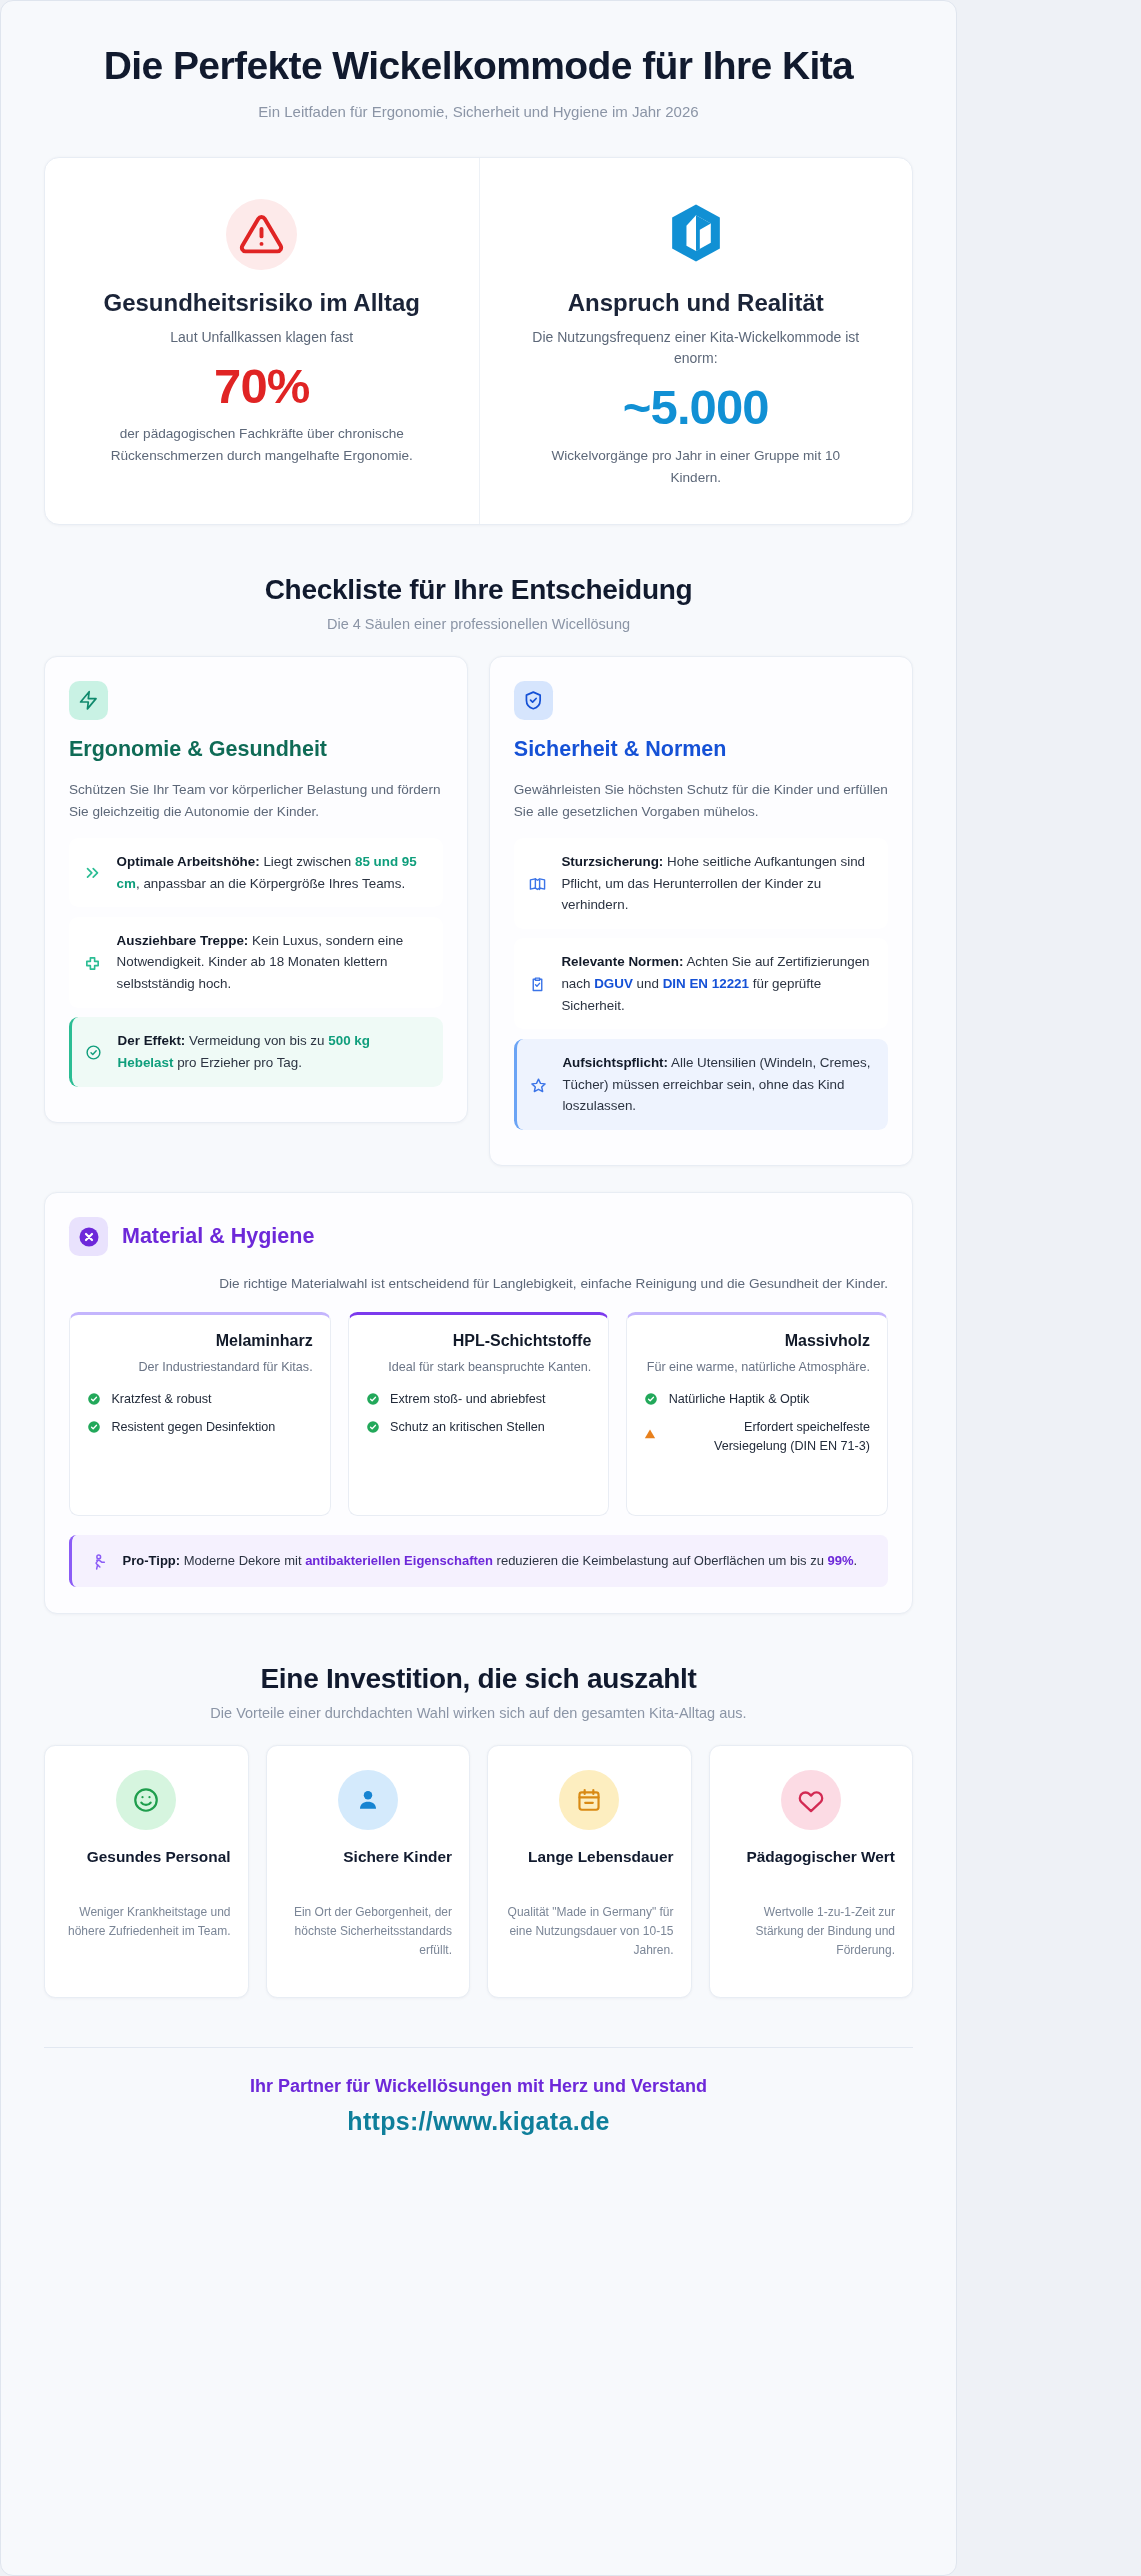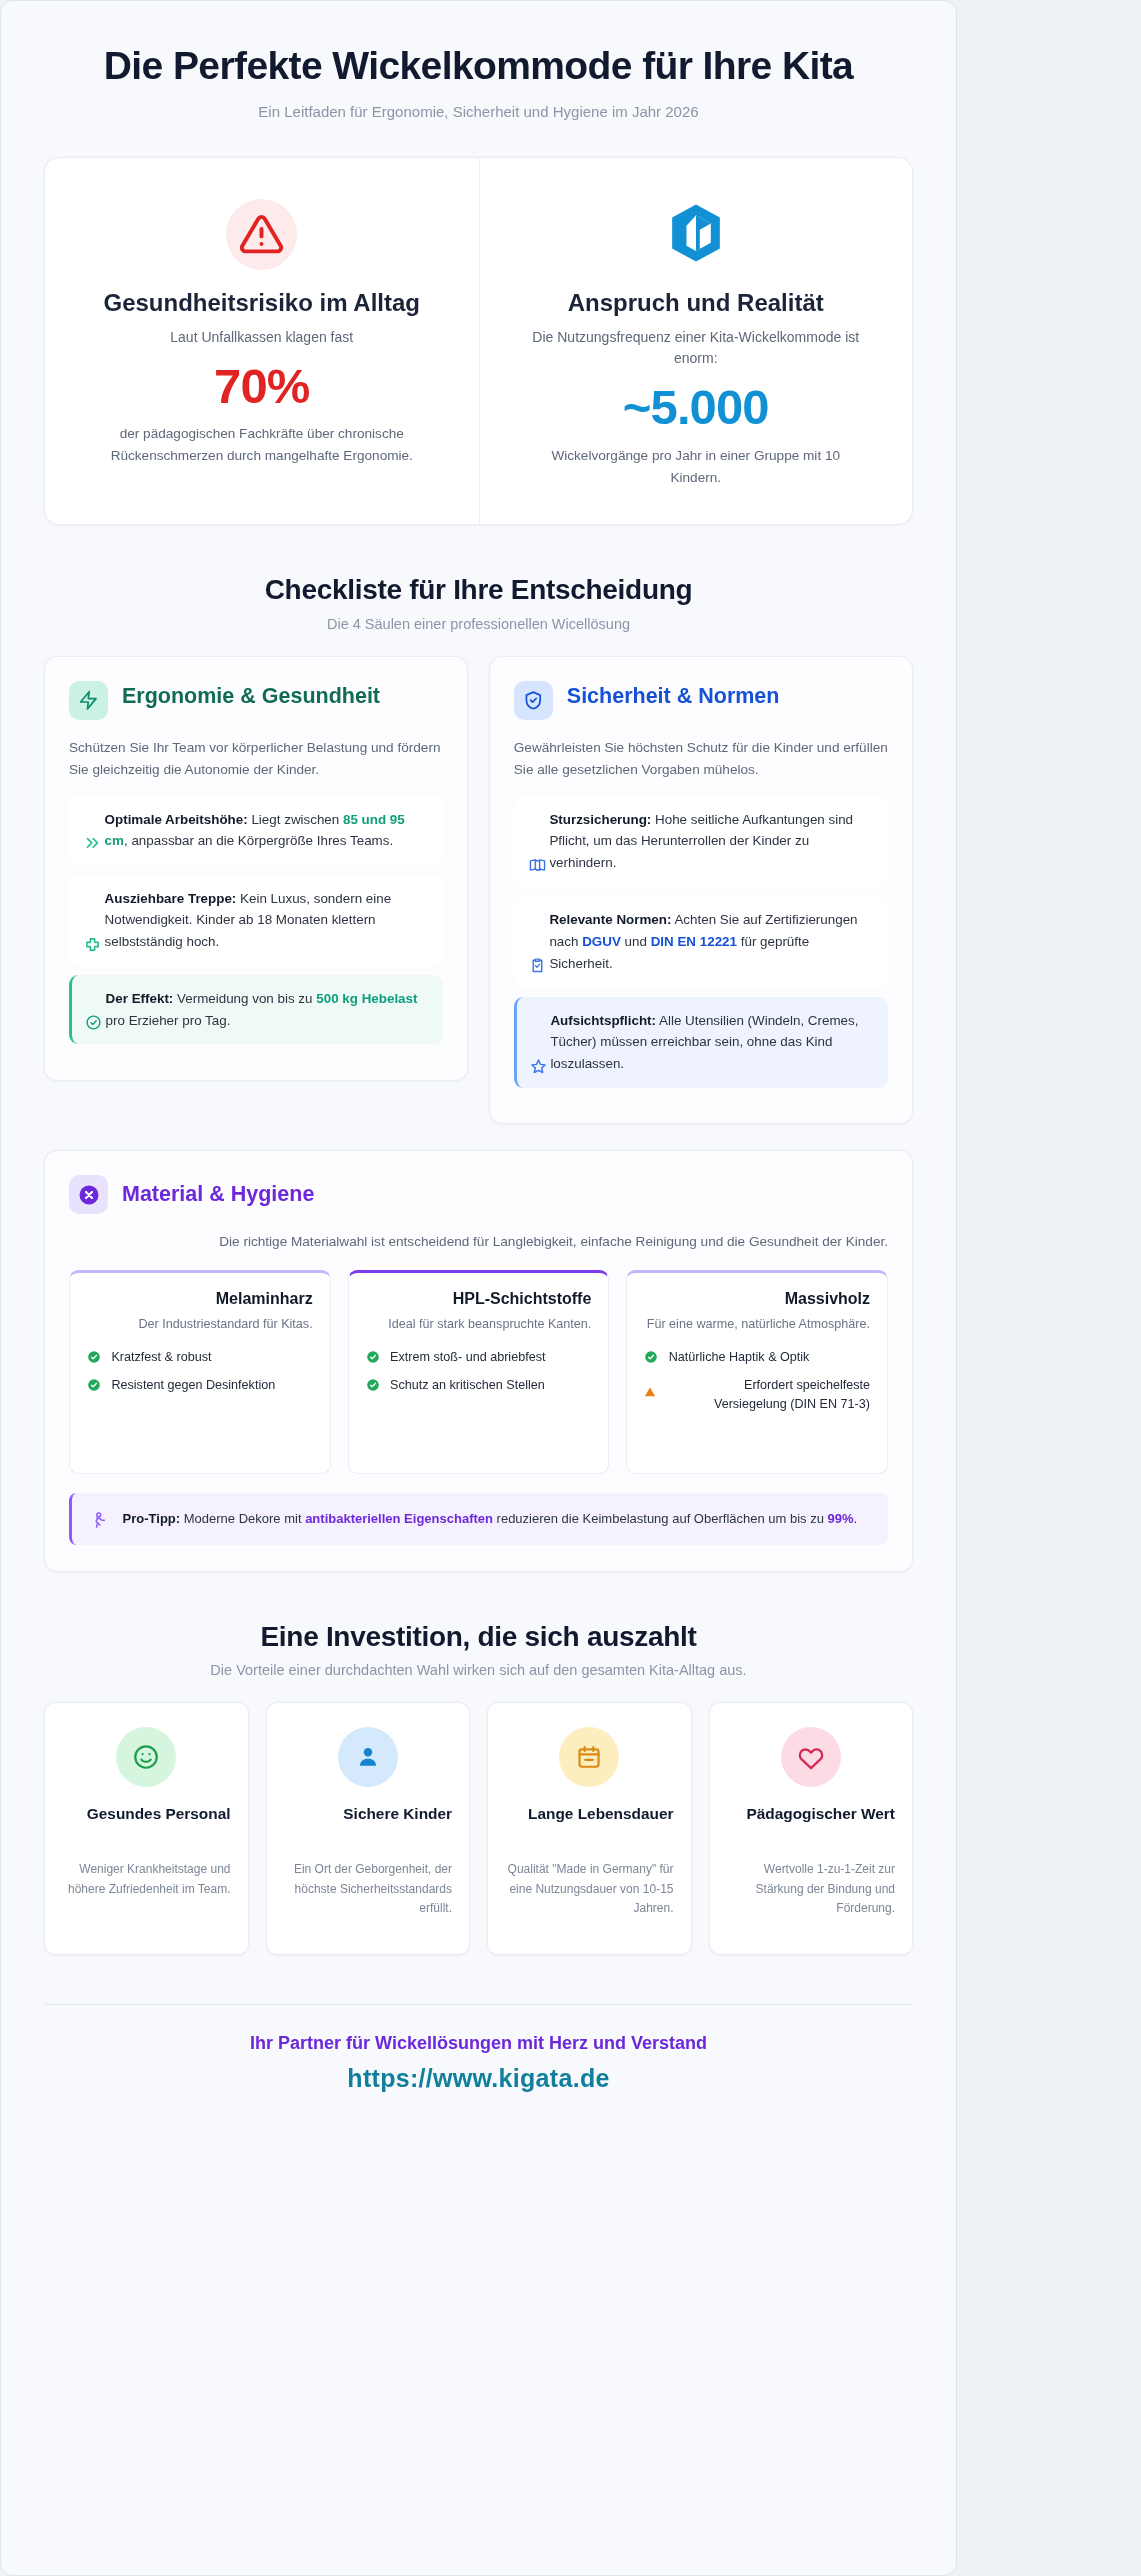--- a/index.html
+++ b/index.html
@@ -83,32 +83,32 @@
   
   .pillars { display: flex; gap: 20.6px; padding: 0 43px; align-items: flex-start; }
   .pillar {
     flex: 1 1 50%;
     background: #fdfdff;
     border: 0.9px solid #e8edf4;
     border-radius: 13px;
     padding: 24px 24px 26px;
     box-shadow: 0 0.9px 2.8px rgba(20,30,50,.04);
   }
-  .pillar-head { display: flex; align-items: flex-start; gap: 14px; margin-bottom: 17px; }
+  .pillar-head { display: flex; align-items: flex-start; gap: 14px; margin-bottom: 17px; flex-direction: column; }
   .pillar-badge {
     width: 39px; height: 39px; border-radius: 10.3px; flex: 0 0 39px;
     display: flex; align-items: center; justify-content: center;
   }
   .pillar-title { font-size: 21.5px; font-weight: 700; line-height: 1.22; padding-top: 1.9px; }
   .pillar-title.green { color: #0f6b56; }
   .pillar-title.blue  { color: #1551d6; }
   .pillar-desc { font-size: 13.6px; color: #5d6879; line-height: 1.62; margin-bottom: 15px; }
 
   .item {
-    display: flex; align-items: flex-end;
+    display: flex; gap: 12px; align-items: center;
     padding: 13px 15px; border-radius: 9.4px; margin-bottom: 9.4px;
     background: #ffffff;
   }
   .item.plain { background: #fff; }
   .item.accent-green { background: #effaf6; border-left: 3.7px solid #2bbd94; padding-left: 13px; }
   .item.accent-blue  { background: #eef3fe; border-left: 3.7px solid #6ba4f5; padding-left: 13px; }
   .item .ico { flex: 0 0 20.6px; margin-top: 1.9px; display:flex; }
   .item .txt { font-size: 13.4px; color: #2c3442; line-height: 1.62; }
   .item .txt b { color: #121a29; font-weight: 700; }
   .hl-green { color: #0f9e7c; font-weight: 700; }

